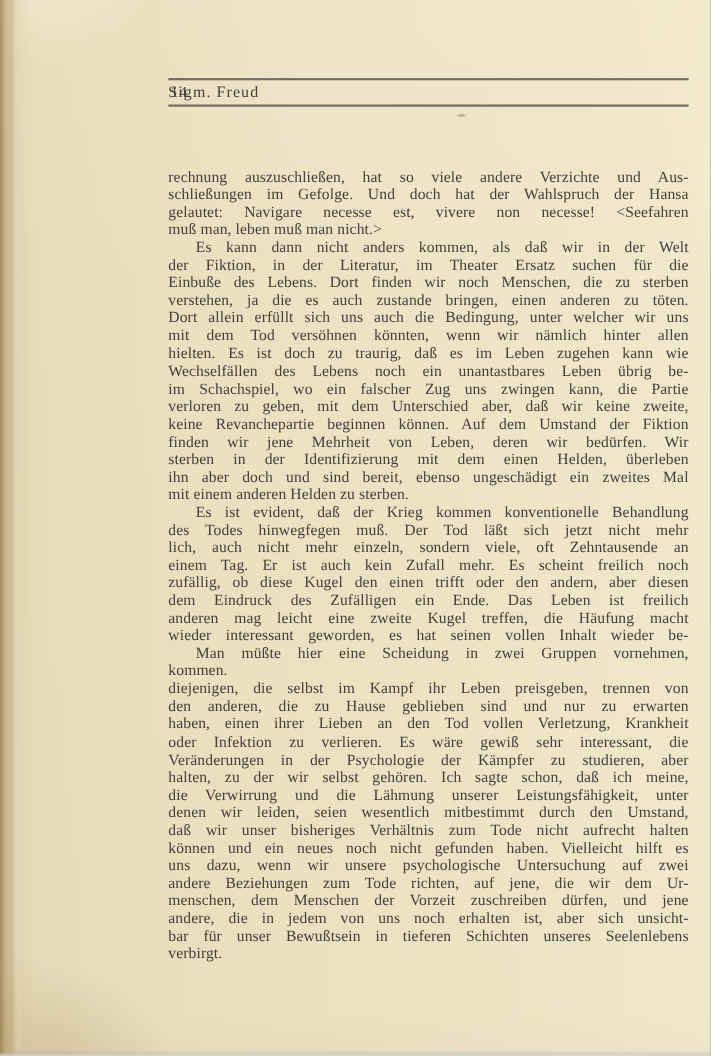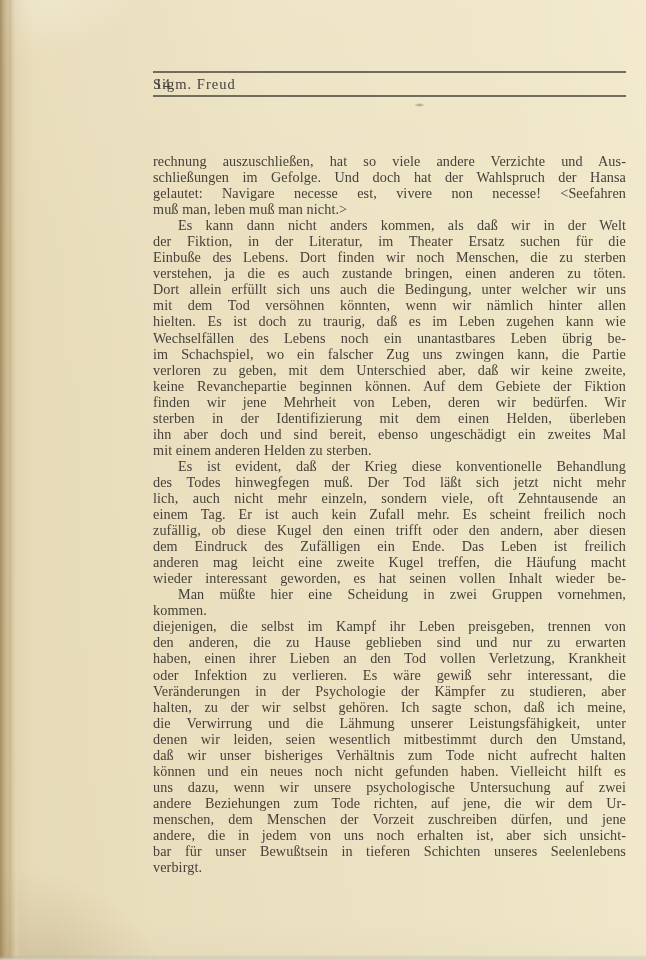--- a/index.html
+++ b/index.html
@@ -85,26 +85,26 @@
       <div class="line indent">Es kann dann nicht anders kommen, als daß wir in der Welt</div>
       <div class="line">der Fiktion, in der Literatur, im Theater Ersatz suchen für die</div>
       <div class="line">Einbuße des Lebens. Dort finden wir noch Menschen, die zu sterben</div>
       <div class="line">verstehen, ja die es auch zustande bringen, einen anderen zu töten.</div>
       <div class="line">Dort allein erfüllt sich uns auch die Bedingung, unter welcher wir uns</div>
       <div class="line">mit dem Tod versöhnen könnten, wenn wir nämlich hinter allen</div>
       <div class="line">hielten. Es ist doch zu traurig, daß es im Leben zugehen kann wie</div>
       <div class="line">Wechselfällen des Lebens noch ein unantastbares Leben übrig be-</div>
       <div class="line">im Schachspiel, wo ein falscher Zug uns zwingen kann, die Partie</div>
       <div class="line">verloren zu geben, mit dem Unterschied aber, daß wir keine zweite,</div>
-      <div class="line">keine Revanchepartie beginnen können. Auf dem Gebiete der Fiktion</div>
+      <div class="line">keine Revanchepartie beginnen können. Auf dem Umstand der Fiktion</div>
       <div class="line">finden wir jene Mehrheit von Leben, deren wir bedürfen. Wir</div>
       <div class="line">sterben in der Identifizierung mit dem einen Helden, überleben</div>
       <div class="line">ihn aber doch und sind bereit, ebenso ungeschädigt ein zweites Mal</div>
       <div class="line last">mit einem anderen Helden zu sterben.</div>
-      <div class="line indent">Es ist evident, daß der Krieg diese konventionelle Behandlung</div>
+      <div class="line indent">Es ist evident, daß der Krieg kommen konventionelle Behandlung</div>
       <div class="line">des Todes hinwegfegen muß. Der Tod läßt sich jetzt nicht mehr</div>
       <div class="line">lich, auch nicht mehr einzeln, sondern viele, oft Zehntausende an</div>
       <div class="line">einem Tag. Er ist auch kein Zufall mehr. Es scheint freilich noch</div>
       <div class="line">zufällig, ob diese Kugel den einen trifft oder den andern, aber diesen</div>
       <div class="line">dem Eindruck des Zufälligen ein Ende. Das Leben ist freilich</div>
       <div class="line">anderen mag leicht eine zweite Kugel treffen, die Häufung macht</div>
       <div class="line">wieder interessant geworden, es hat seinen vollen Inhalt wieder be-</div>
       <div class="line indent">Man müßte hier eine Scheidung in zwei Gruppen vornehmen,</div>
       <div class="line last">kommen.</div>
       <div class="line">diejenigen, die selbst im Kampf ihr Leben preisgeben, trennen von</div>

